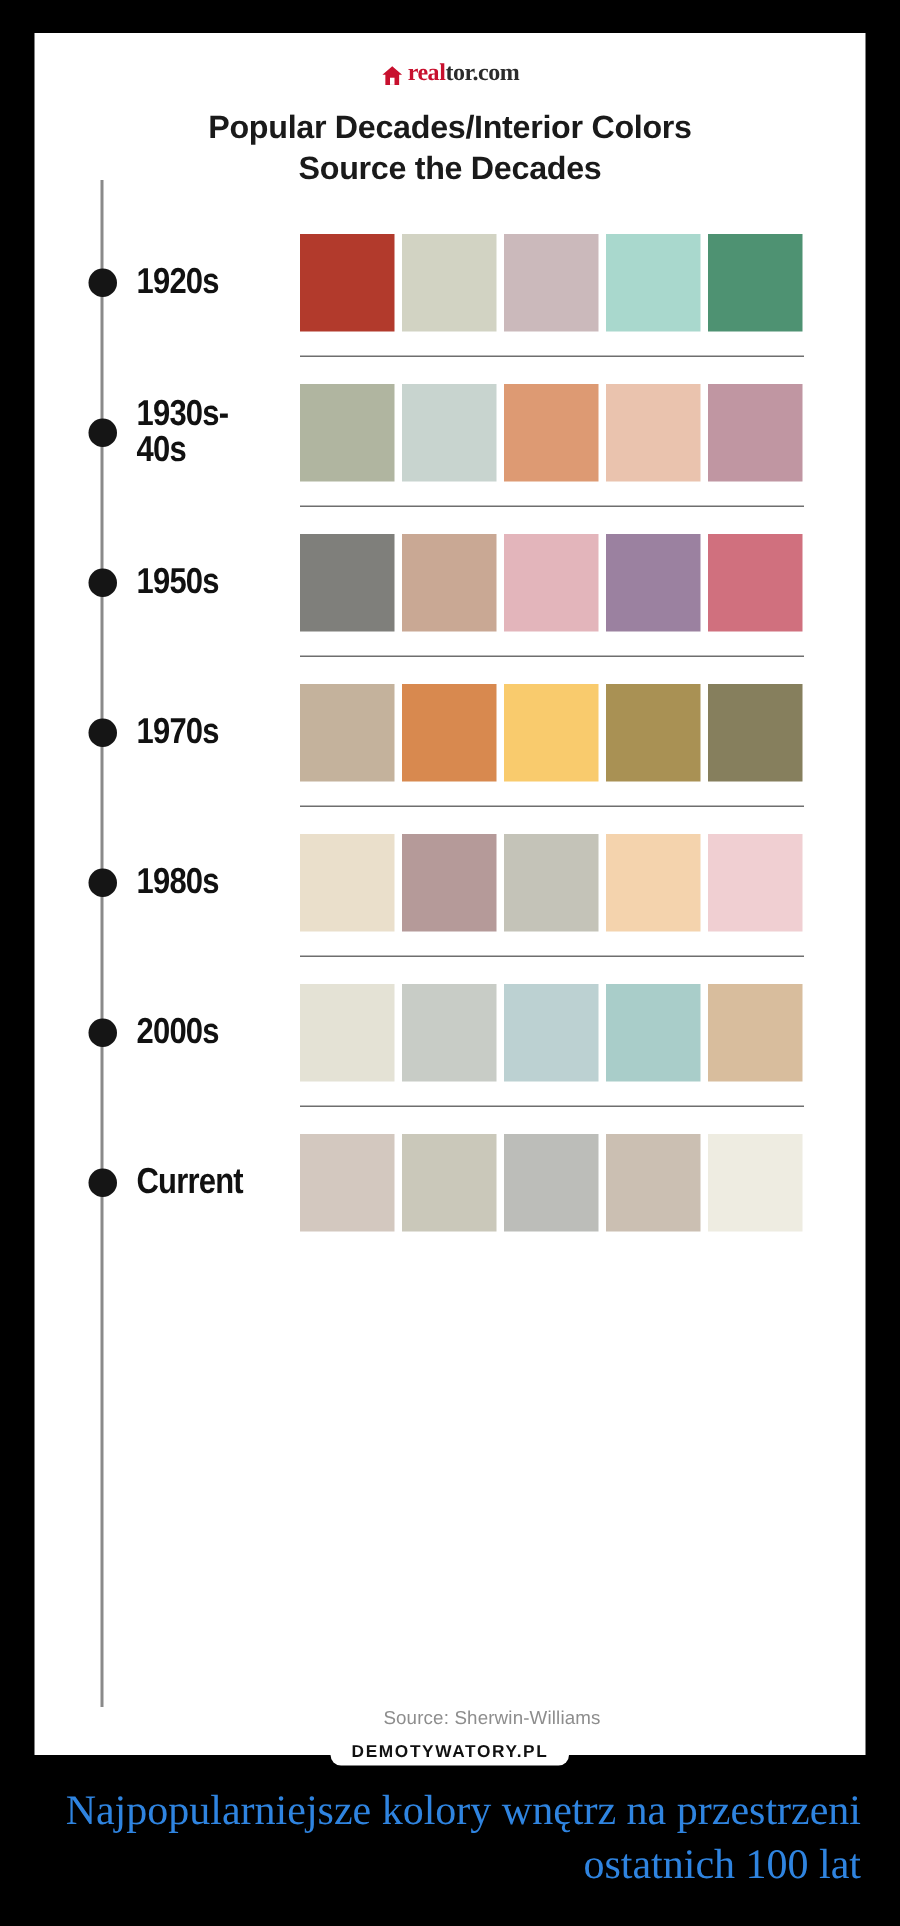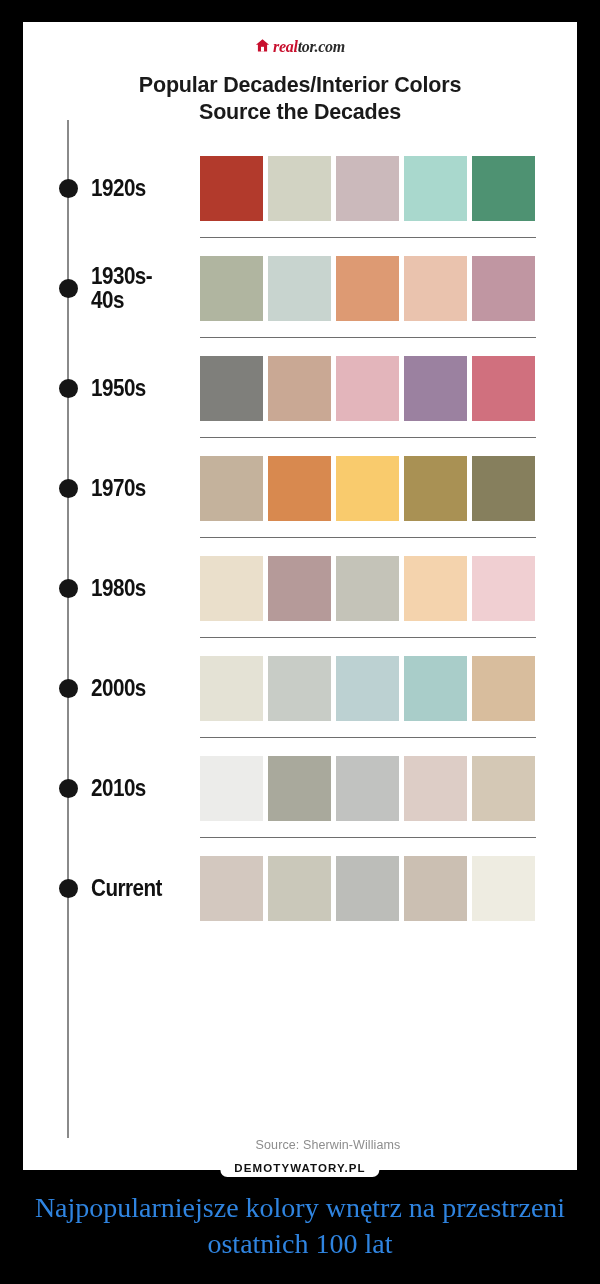--- a/index.html
+++ b/index.html
@@ -15,23 +15,22 @@
   .card {
     position:absolute;
     left:23px; top:22px;
     width:554px; height:1148px;
     background:#ffffff;
   }
 
   
   .brand {
     position:absolute; top:16px; left:0; width:100%;
-    display:flex; align-items:flex-start; justify-content:center; gap:3px;
+    display:flex; align-items:flex-end; justify-content:center; gap:3px;
     height:20px;
-    font-style:italic;
   }
   .house-icon { display:block; }
   .brand-text {
     font-size:16px; font-weight:bold; letter-spacing:-0.3px;
     font-family:"Liberation Serif", serif;
   }
   .brand-red { color:#c8102e; }
   .brand-dark { color:#2b2b2b; }
 
   
@@ -127,21 +126,21 @@
     padding:2px 14px 3px;
     border-radius:0 0 7px 7px;
     font-family:"Liberation Sans", sans-serif;
   }
 
   
   .caption {
     position:absolute;
     left:0; top:1190px;
     width:600px;
-    text-align:center;
+    text-align:right;
     color:#2f84e0;
     font-family:"Liberation Serif", serif;
     font-size:28px;
     line-height:1.28;
     padding:0 26px;
   }
 </style>
 </head>
 <body>
 
@@ -233,32 +232,20 @@
             <div class="swatch" style="background: rgb(228, 226, 213);"></div>
             <div class="swatch" style="background: rgb(200, 204, 198);"></div>
             <div class="swatch" style="background: rgb(188, 209, 210);"></div>
             <div class="swatch" style="background: rgb(169, 205, 201);"></div>
             <div class="swatch" style="background: rgb(216, 189, 157);"></div>
           </div>
           <div class="divider"></div>
         </div>
         <div class="row">
           <div class="dot"></div>
-          <div class="decade-label">2010s</div>
-          <div class="swatches">
-            <div class="swatch" style="background: rgb(236, 236, 234);"></div>
-            <div class="swatch" style="background: rgb(169, 169, 156);"></div>
-            <div class="swatch" style="background: rgb(193, 194, 192);"></div>
-            <div class="swatch" style="background: rgb(221, 205, 198);"></div>
-            <div class="swatch" style="background: rgb(212, 200, 181);"></div>
-          </div>
-          <div class="divider"></div>
-        </div>
-        <div class="row">
-          <div class="dot"></div>
           <div class="decade-label">Current</div>
           <div class="swatches">
             <div class="swatch" style="background: rgb(211, 200, 191);"></div>
             <div class="swatch" style="background: rgb(202, 200, 186);"></div>
             <div class="swatch" style="background: rgb(188, 189, 185);"></div>
             <div class="swatch" style="background: rgb(203, 191, 178);"></div>
             <div class="swatch" style="background: rgb(238, 236, 225);"></div>
           </div>
         </div>
       </div>

